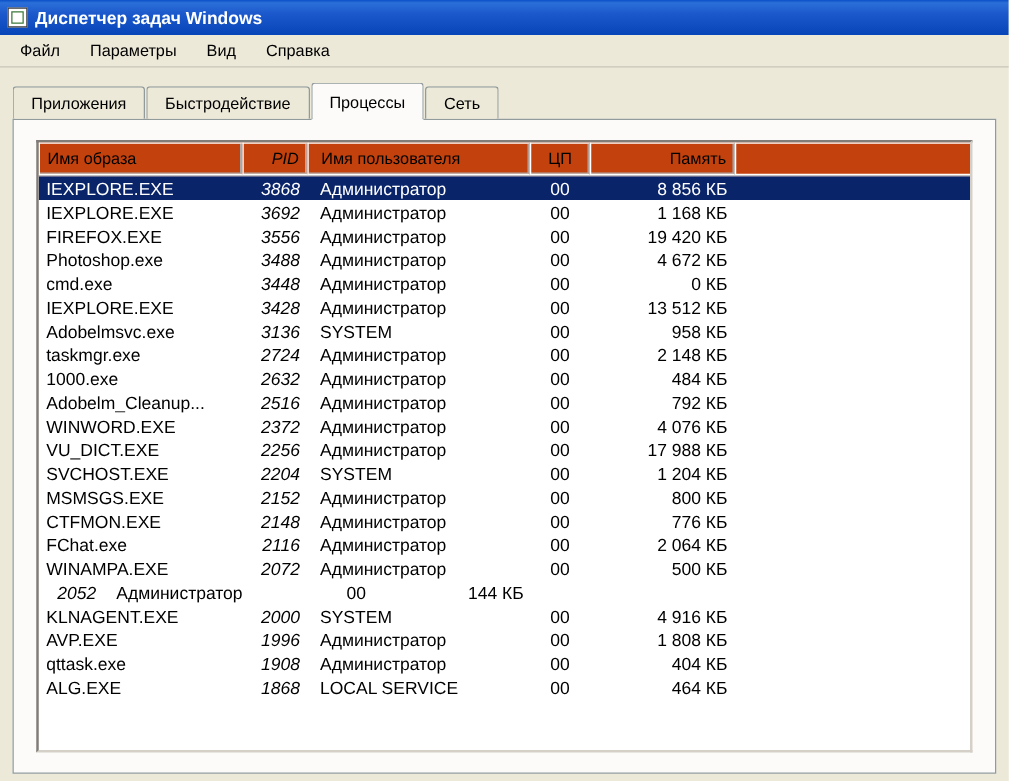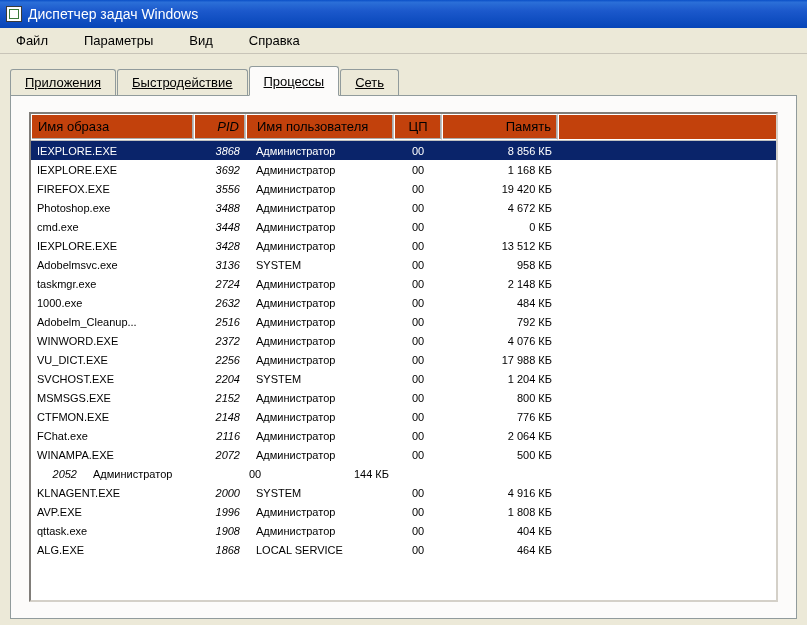--- a/index.html
+++ b/index.html
@@ -12,57 +12,56 @@
     height: 625px;
     overflow: hidden;
   }
   .titlebar {
     background: linear-gradient(#0a4fc7, #2b6fd8 8%, #1b58cb 40%, #0645b8);
     color: #fff;
     height: 28px;
     display: flex;
     align-items: center;
     padding: 0 6px;
-    font-weight: normal;
+    font-weight: bold;
     font-size: 14px;
   }
   .titlebar-icon {
     width: 16px; height: 16px; margin-right: 6px;
     background: #fff;
     border: 1px solid #3a3a3a;
     position: relative;
   }
   .titlebar-icon::after {
     content: '';
     position: absolute;
     top: 2px; left: 2px; right: 2px; bottom: 2px;
     border: 1px solid #3a7a3a;
   }
   .menubar {
     background: #ece9d8;
     border-bottom: 1px solid #c8c4b8;
     padding: 2px 6px;
     display: flex;
-    gap: 16px;
+    gap: 4px;
     height: 26px;
     align-items: center;
   }
   .menu-item {
     padding: 3px 10px;
     cursor: default;
     font-size: 13px;
   }
   .client {
     padding: 12px 10px 0 10px;
   }
   .tabstrip {
     display: flex;
     position: relative;
     z-index: 2;
-    text-decoration: underline;
   }
   .tab {
     background: #ece9d8;
     border: 1px solid #919b9c;
     border-bottom: none;
     border-radius: 3px 3px 0 0;
     padding: 5px 14px 5px 14px;
     margin-right: 1px;
     margin-top: 3px;
     font-size: 13px;
@@ -107,35 +106,35 @@
     cursor: default;
     white-space: nowrap;
   }
   .lv-body {
     overflow-y: hidden;
   }
   .lv-row {
     display: flex;
     height: 19px;
     align-items: center;
-    font-size: 11px;
+    font-size: 14px;
   }
   .lv-row.selected {
     background: #0a246a;
     color: #fff;
   }
   .lv-cell {
     padding: 0 6px;
     white-space: nowrap;
     overflow: hidden;
     text-overflow: clip;
   }
   .col-name   { width: 163px; }
   .col-pid    { width: 52px;  text-align: right; font-style: italic; }
-  .col-user   { width: 148px; padding-left: 10px;}
+  .col-user   { width: 178px; padding-left: 10px;}
   .col-cpu    { width: 48px;  text-align: center;}
   .col-mem    { width: 116px; text-align: right; }
   .col-extra  { flex: 1; border-right: none; box-shadow: none;}
 </style>
 </head>
 <body>
 
 <div class="titlebar">
   <span class="titlebar-icon"></span>
   <span>Диспетчер задач Windows</span>

